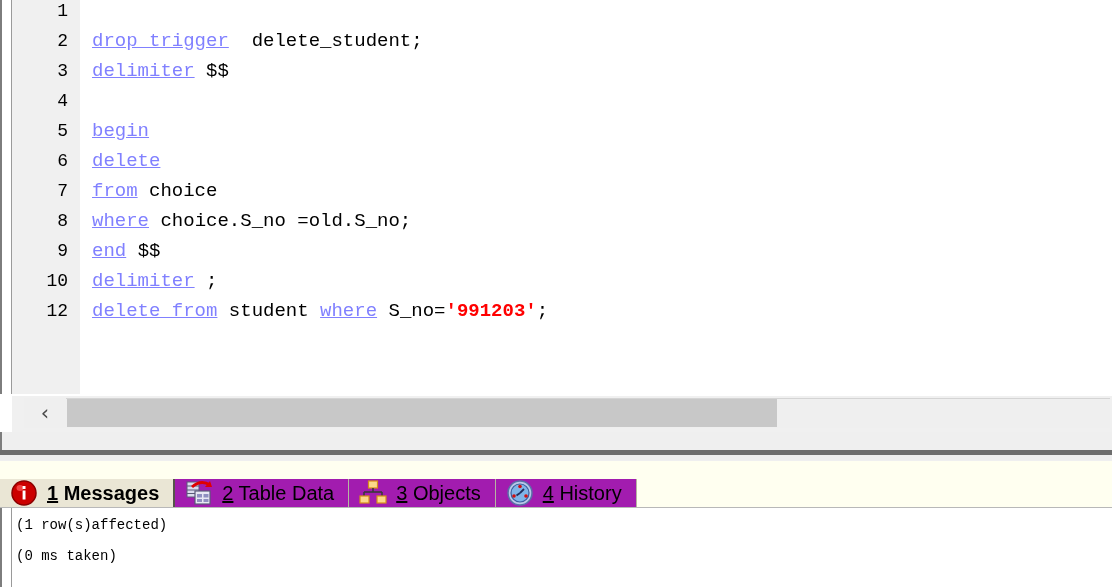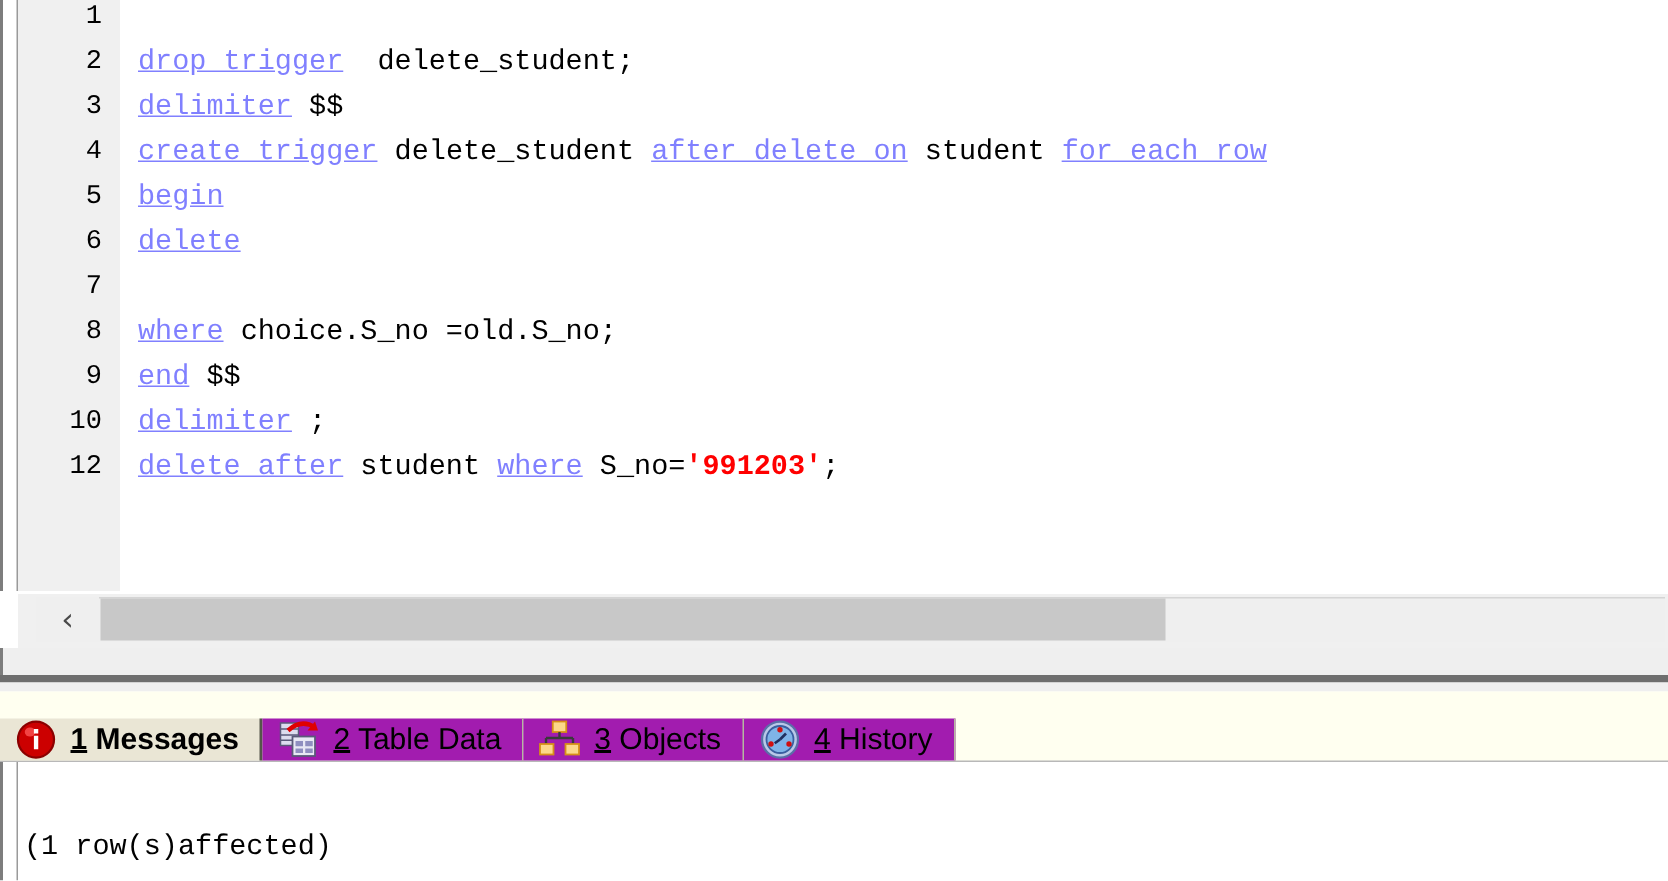--- a/index.html
+++ b/index.html
@@ -236,50 +236,49 @@
     background: #9a9a9a;
   }
   .output-body {
     position: absolute;
     left: 14px; top: 2px;
     right: 0; bottom: 0;
     padding-left: 2px;
   }
   .out-line {
     font-family: "Liberation Mono", "DejaVu Sans Mono", monospace;
-    font-size: 19px;
+    font-size: 14px;
     line-height: 31px;
     color: #000000;
     white-space: pre;
-    margin-top: 39px;
   }
 </style>
 </head>
 <body>
 
 <div class="app">
 
   <div class="editor-pane">
     <div class="editor-outer-border"></div>
     <div class="editor-inner-border"></div>
 
     <div class="code-area">
       <div class="gutter"></div>
       <div class="code-lines" id="code-lines">
           <div class="line"><span class="lno">1</span><span class="ltext"></span></div>
           <div class="line"><span class="lno">2</span><span class="ltext"><span class="kw">drop trigger</span><span class="">  </span><span class="pln">delete_student;</span></span></div>
           <div class="line"><span class="lno">3</span><span class="ltext"><span class="kw">delimiter</span><span class=""> </span><span class="pln">$$</span></span></div>
-          <div class="line"><span class="lno">4</span><span class="ltext"><span class="kw">create trigger</span><span class=""> </span><span class="pln">delete_student</span><span class=""> </span><span class="kw">after delete on</span><span class=""> </span><span class="pln">student</span><span class=""> </span><span class="kw">for each row</span></span></div>
+          <div class="line"><span class="lno">4</span></div>
           <div class="line"><span class="lno">5</span><span class="ltext"><span class="kw">begin</span></span></div>
           <div class="line"><span class="lno">6</span><span class="ltext"><span class="kw">delete</span></span></div>
-          <div class="line"><span class="lno">7</span></div>
+          <div class="line"><span class="lno">7</span><span class="ltext"><span class="kw">from</span><span class=""> </span><span class="pln">choice</span></span></div>
           <div class="line"><span class="lno">8</span><span class="ltext"><span class="kw">where</span><span class=""> </span><span class="pln">choice.S_no =old.S_no;</span></span></div>
           <div class="line"><span class="lno">9</span><span class="ltext"><span class="kw">end</span><span class=""> </span><span class="pln">$$</span></span></div>
           <div class="line"><span class="lno">10</span><span class="ltext"><span class="kw">delimiter</span><span class=""> </span><span class="pln">;</span></span></div>
-          <div class="line"><span class="lno">12</span><span class="ltext"><span class="kw">delete after</span><span class=""> </span><span class="pln">student</span><span class=""> </span><span class="kw">where</span><span class=""> </span><span class="pln">S_no=</span><span class="str">'991203'</span><span class="pln">;</span></span></div>
+          <div class="line"><span class="lno">12</span><span class="ltext"><span class="kw">delete from</span><span class=""> </span><span class="pln">student</span><span class=""> </span><span class="kw">where</span><span class=""> </span><span class="pln">S_no=</span><span class="str">'991203'</span><span class="pln">;</span></span></div>
         </div>
     </div>
   </div>
 
   <div class="hscroll-wrap">
     <div class="hscroll-track"></div>
     <div class="hscroll-thumb"></div>
     <div class="hscroll-leftbtn">‹</div>
   </div>
   <div class="hscroll-sidebar"></div>

